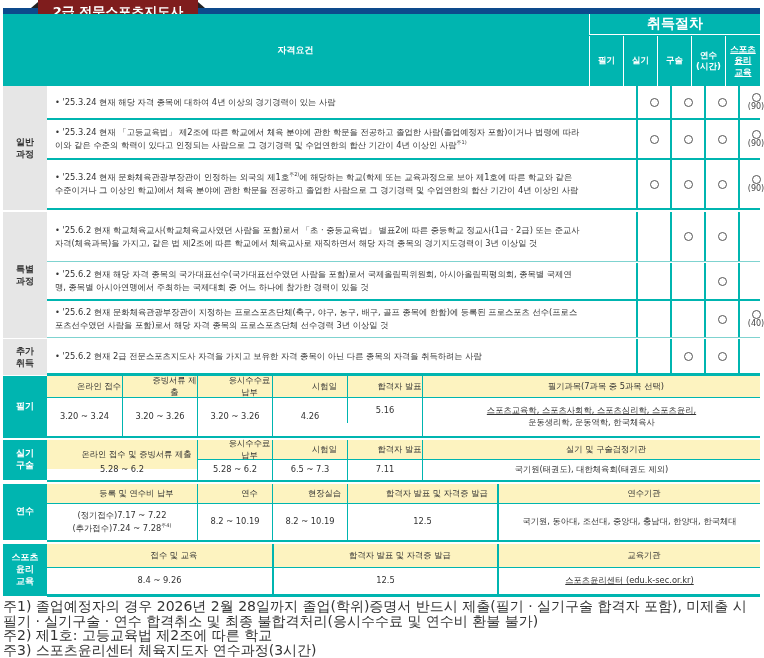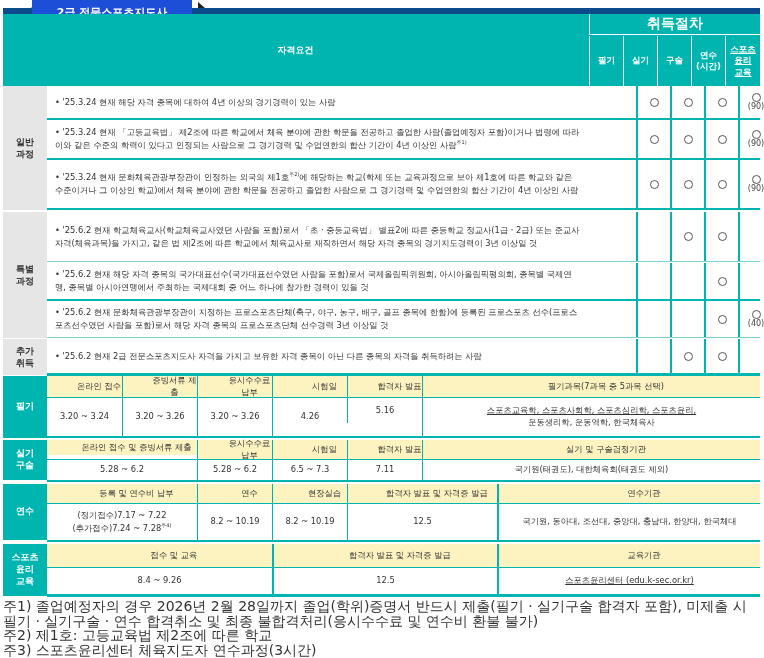--- a/index.html
+++ b/index.html
@@ -1,18 +1,18 @@
 <!DOCTYPE html>
 <html><head>
 <meta charset="utf-8">
 <style>
   * { box-sizing: border-box; margin: 0; padding: 0; }
   body { width: 764px; height: 658px; background: #ffffff; font-family: "DejaVu Sans", "Liberation Sans", sans-serif; color: #333; position: relative; overflow: hidden; font-size: 8.5px; }
   .topbar { position: absolute; left: 3px; top: 8px; width: 757px; height: 6px; background: #0d4a8c; }
-  .tab { position: absolute; left: 32px; top: 0px; height: 24px; width: 160px; background: #1d4ed8; border-radius: 0 0 8px 8px; color: #fff; font-weight: bold; font-size: 11px; display: flex; align-items: center; justify-content: center; }
+  .tab { position: absolute; left: 38px; top: 0px; height: 24px; width: 160px; background: #7f1d1d; border-radius: 0 0 8px 8px; color: #fff; font-weight: bold; font-size: 13px; display: flex; align-items: center; justify-content: center; }
   .tab-ear-l { position: absolute; left: 31px; top: 2px; width: 0; height: 0; border-left: 7px solid transparent; border-bottom: 6px solid #222; }
   .tab-ear-r { position: absolute; left: 198px; top: 2px; width: 0; height: 0; border-right: 7px solid transparent; border-bottom: 6px solid #222; }
   .hdr { position: absolute; left: 3px; top: 14px; width: 757px; height: 72px; background: #00b5b0; }
   .hdr-main { position: absolute; left: 3px; top: 14px; width: 585px; height: 72px; display: flex; align-items: center; justify-content: center; color: #fff; font-weight: bold; font-size: 9px; }
   .hdr-proc { position: absolute; left: 589px; top: 14px; width: 171px; height: 21px; color: #fff; font-weight: bold; font-size: 14px; display: flex; align-items: center; justify-content: center; border-left: 1px solid #fff; border-bottom: 1px solid #fff; }
   .hdr-col { position: absolute; top: 36px; height: 50px; color: #fff; font-weight: bold; font-size: 8.5px; display: flex; align-items: center; justify-content: center; text-align: center; border-left: 1px solid #fff; line-height: 1.3; }
   .grp { position: absolute; left: 3px; width: 44px; background: #e6e6e6; display: flex; align-items: center; justify-content: center; text-align: center; font-weight: bold; font-size: 9px; color: #333; line-height: 1.35; }
   .row { position: absolute; left: 47px; width: 713px; border-bottom: 2px solid #00b5b0; }
   .row.thin { border-bottom: 1px solid #7fd3d0; }
   .req { position: absolute; left: 0; top: 0; bottom: 0; width: 541px; padding: 0 6px 0 8px; display: flex; align-items: center; font-size: 8.3px; line-height: 1.55; color: #333; }
@@ -185,21 +185,21 @@
   <div class="sc" style="left:300px;top:0;width:75px;height:25px;">5.16</div>
   <div class="sc" style="left:375px;top:0;width:338px;height:38px;flex-direction:column;">
     <span class="u">스포츠교육학, 스포츠사회학, 스포츠심리학, 스포츠윤리,</span>
     <span>운동생리학, 운동역학, 한국체육사</span>
   </div>
 </div>
 
 <div class="sched-label" style="top:440px;height:40px;white-space:pre-line;">실기
 구술</div>
 <div class="band" style="top:440px;height:20px;">
-  <div class="sc h first" style="left:0;top:0;width:150px;height:15px;">온라인 접수 및 증빙서류 제출</div>
+  <div class="sc h first" style="left:0;top:0;width:150px;height:29px;">온라인 접수 및 증빙서류 제출</div>
   <div class="sc h" style="left:150px;top:0;width:75px;height:19px;">응시수수료 납부</div>
   <div class="sc h" style="left:225px;top:0;width:75px;height:19px;">시험일</div>
   <div class="sc h" style="left:300px;top:0;width:75px;height:19px;">합격자 발표</div>
   <div class="sc h" style="left:375px;top:0;width:338px;height:19px;">실기 및 구술검정기관</div>
 </div>
 <div class="band thick" style="top:460px;height:22px;">
   <div class="sc first" style="left:0;top:0;width:150px;height:20px;">5.28 ~ 6.2</div>
   <div class="sc" style="left:150px;top:0;width:75px;height:20px;">5.28 ~ 6.2</div>
   <div class="sc" style="left:225px;top:0;width:75px;height:20px;">6.5 ~ 7.3</div>
   <div class="sc" style="left:300px;top:0;width:75px;height:20px;">7.11</div>

